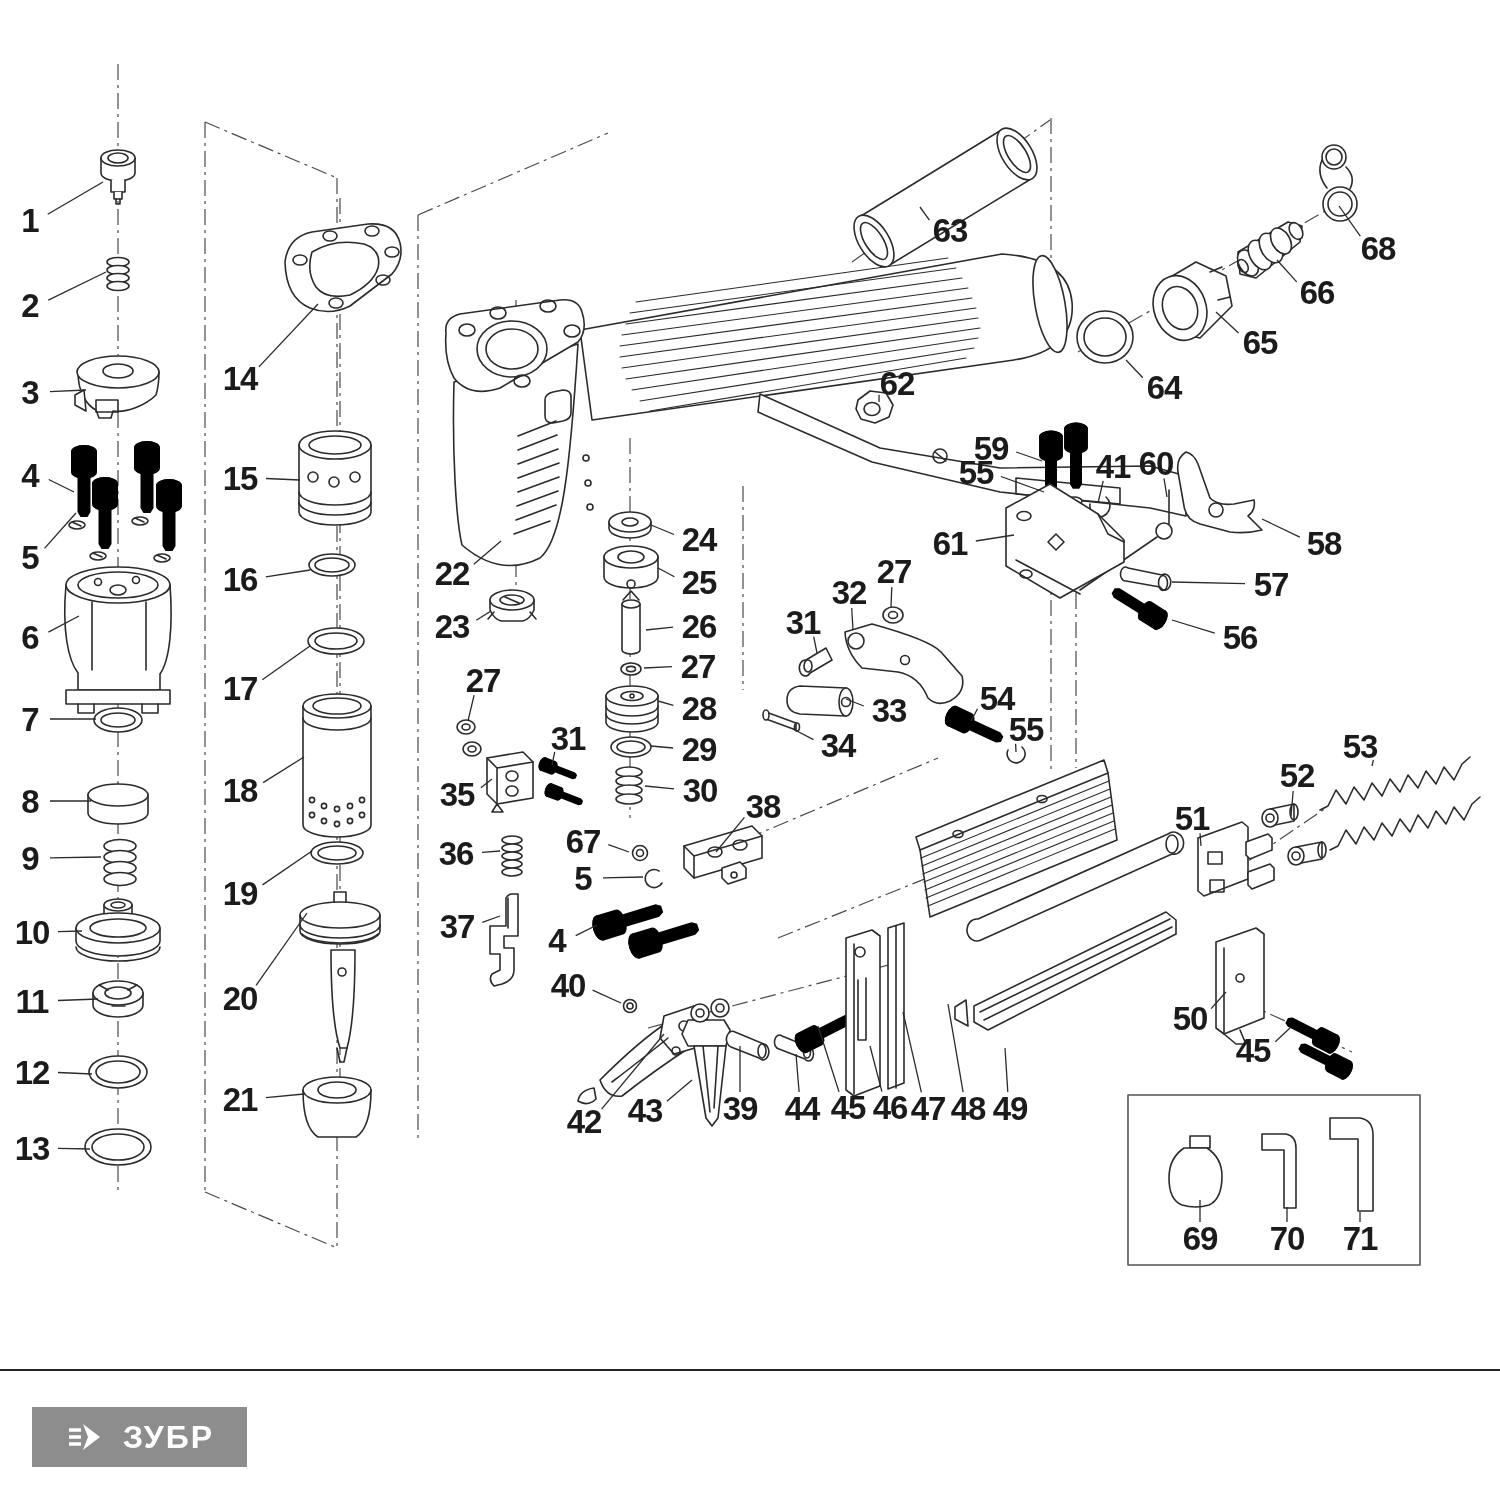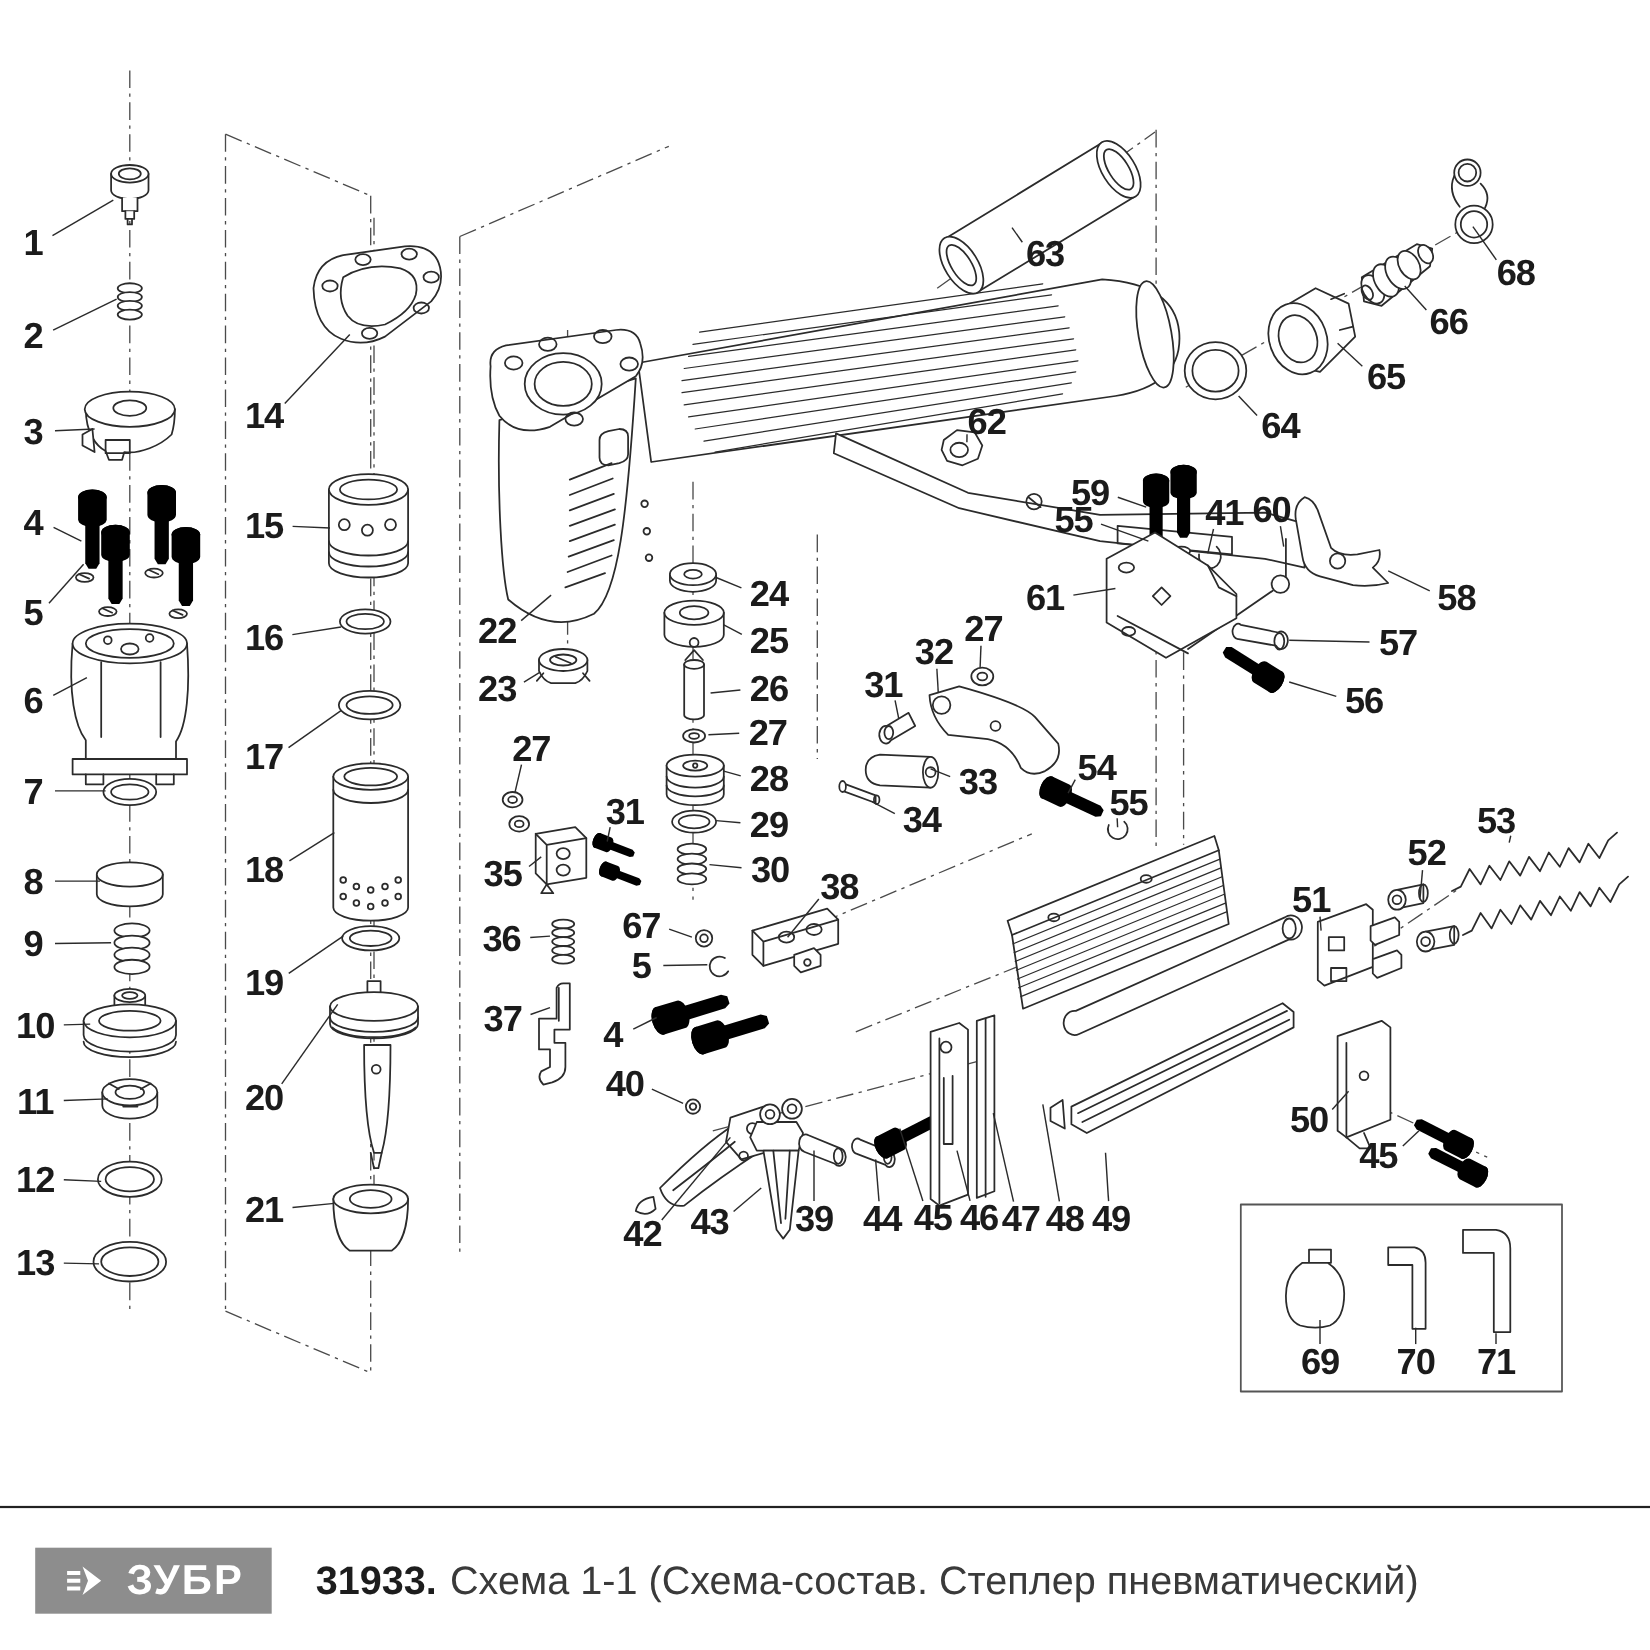--- a/index.html
+++ b/index.html
@@ -13,21 +13,21 @@
   .art .thin{stroke-width:1.1;}
   .dd line,.dd path{stroke:#4a4a4a;stroke-width:1.2;fill:none;stroke-dasharray:16 5 3 5;}
   .leader{stroke:#2b2b2b;stroke-width:1.3;}
   .callout{font-family:"Liberation Sans",sans-serif;font-weight:700;font-size:33px;
            fill:#1b1b1b;letter-spacing:-1px;}
   
   #footer{position:absolute;left:0;top:1369px;width:1500px;height:131px;
           border-top:2.5px solid #222;background:#fff;}
   #logo-box{position:absolute;left:32px;top:36px;width:215px;height:60px;background:#8d8d8d;
             display:flex;align-items:center;justify-content:center;gap:6px;}
-  #logo-text{color:#fff;font-weight:800;font-size:38px;letter-spacing:2px;line-height:1;margin-left:12px;}
+  #logo-text{color:#fff;font-weight:800;font-size:32px;letter-spacing:2px;line-height:1;margin-left:12px;}
   #footer-title{position:absolute;left:287px;top:36px;height:60px;display:flex;align-items:center;
                 font-size:36px;color:#3a3a3a;white-space:nowrap;}
   #footer-title b{color:#1d1d1d;font-weight:700;margin-right:12px;}
 </style>
 </head>
 <body>
 
 <div id="page">
 
 <svg id="diagram" width="1500" height="1369" viewBox="0 0 1500 1369">
@@ -731,19 +731,15 @@
 </svg>
 
 <div id="footer">
   <div id="logo-box">
     <svg width="40" height="40" viewBox="0 0 40 40">
       <path d="M4,13 h12 M4,20 h12 M4,27 h12" stroke="#fff" stroke-width="3.6" fill="none"></path>
       <path d="M18,7 L35,20 L18,33 L23,20 Z" fill="#fff"></path>
     </svg>
     <span id="logo-text">ЗУБР</span>
   </div>
-  <div id="footer-title">
-    <b>31933.</b>
-    <span>Схема 1-1 (Схема-состав. Степлер пневматический)</span>
-  </div>
 </div>
 
 </div>
 
 </body></html>

